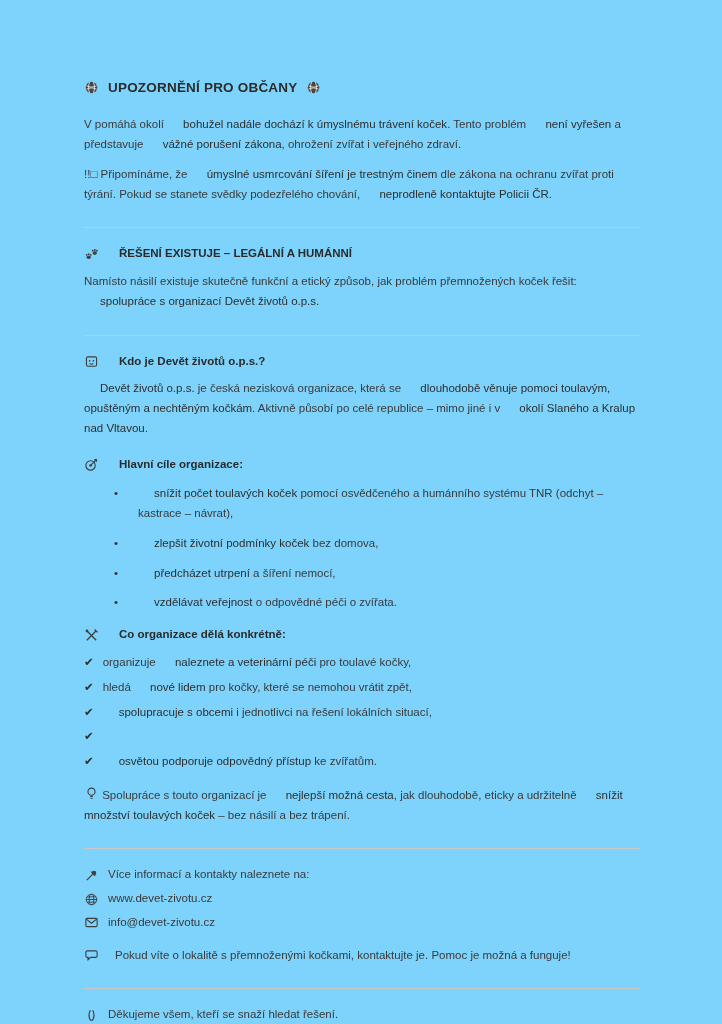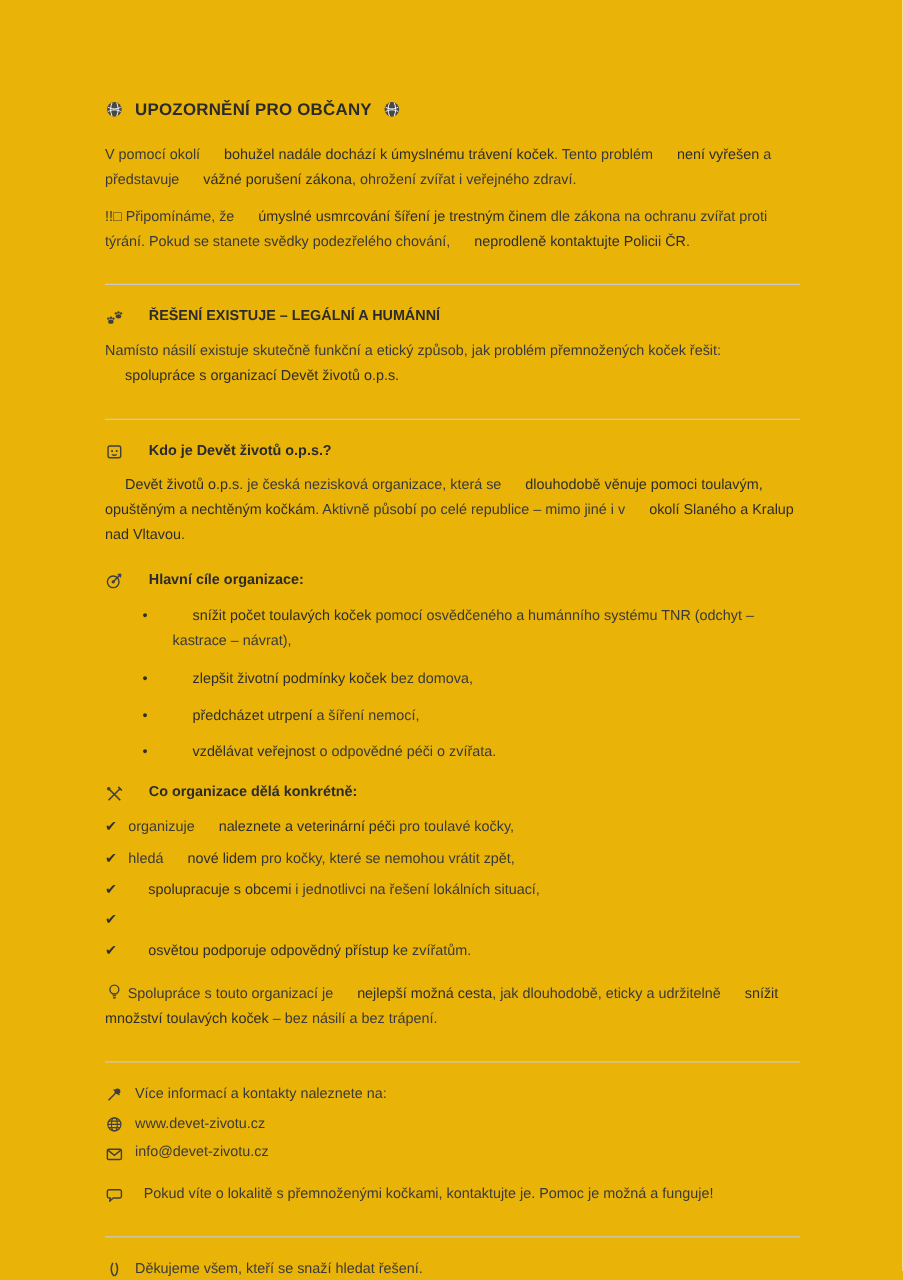--- a/index.html
+++ b/index.html
@@ -1,18 +1,18 @@
 <!DOCTYPE html>
 <html lang="cs"><head>
 <meta charset="utf-8">
 <style>
   html,body{margin:0;padding:0;background:#ffffff;}
   .page{
     width:722px;height:1024px;box-sizing:border-box;
-    padding:76px 82px 0 84px;background:#eab308;color:#3a3a3a;
+    padding:76px 82px 0 84px;background:#7dd3fc;color:#3a3a3a;
     font-family:"Liberation Sans","DejaVu Sans",sans-serif;
     font-size:11.5px;line-height:1.72;overflow:hidden;
   }
   b{font-weight:400;color:#2e2e2e;padding-left:16px;}
   .title{display:flex;align-items:center;gap:9px;font-size:13.5px;font-weight:700;
     color:#2b2b2b;margin:0 0 16px;letter-spacing:.2px;}
   .para{margin:0 0 10px;}
   .rule{border:0;border-top:1px solid #c9c9c9;margin:23px 0 16px;}
   .h{display:flex;align-items:center;gap:20px;font-weight:700;color:#2b2b2b;margin:0 0 8px;}
   .mt16{margin-top:16px;}
@@ -42,21 +42,21 @@
     </span>
     <span>UPOZORNĚNÍ PRO OBČANY</span>
     <span class="ic">
       <svg viewBox="0 0 16 16">
           <circle cx="8" cy="8" r="6.2" fill="#474747"></circle>
           <path d="M2.6 6.2c3.4 1.8 7.4 1.8 10.8 0M2.6 9.8c3.4-1.8 7.4-1.8 10.8 0M6 2.3c-1.6 3.6-1.6 7.8 0 11.4M10 2.3c1.6 3.6 1.6 7.8 0 11.4" stroke="#fff" stroke-width=".8" fill="none"></path>
         </svg>
     </span>
   </h1>
 
-  <p class="para"><span>V pomocí okolí </span><b>bohužel nadále dochází k úmyslnému trávení koček</b><span>. Tento problém </span><b>není vyřešen</b><span> a představuje </span><b>vážné porušení zákona</b><span>, ohrožení zvířat i veřejného zdraví.</span></p>
+  <p class="para"><span>V pomáhá okolí </span><b>bohužel nadále dochází k úmyslnému trávení koček</b><span>. Tento problém </span><b>není vyřešen</b><span> a představuje </span><b>vážné porušení zákona</b><span>, ohrožení zvířat i veřejného zdraví.</span></p>
   <p class="para nogap"><span>!!□ Připomínáme, že </span><b>úmyslné usmrcování šíření je trestným činem</b><span> dle zákona na ochranu zvířat proti týrání. Pokud se stanete svědky podezřelého chování, </span><b>neprodleně kontaktujte Policii ČR</b><span>.</span></p>
 
   <hr class="rule">
 
   <div class="h">
     <span class="ic">
       <svg viewBox="0 0 16 16">
           <g fill="#3f3f3f">
             <ellipse cx="5" cy="11" rx="2.3" ry="1.9"></ellipse>
             <circle cx="2.8" cy="8.4" r="1"></circle>

